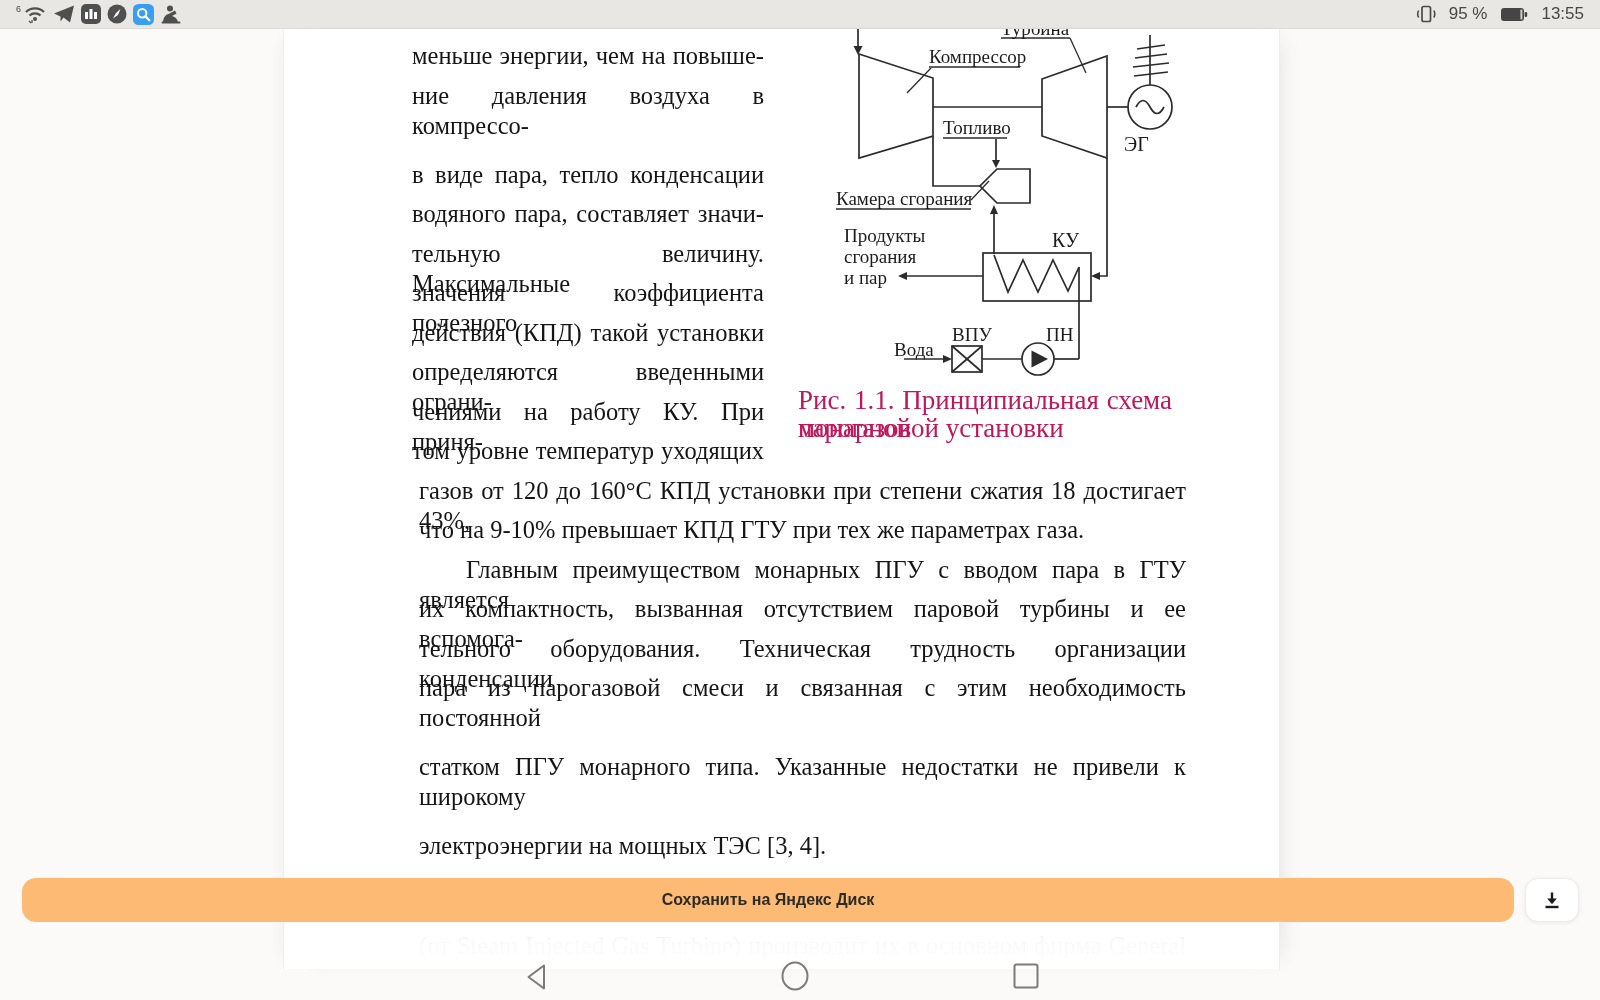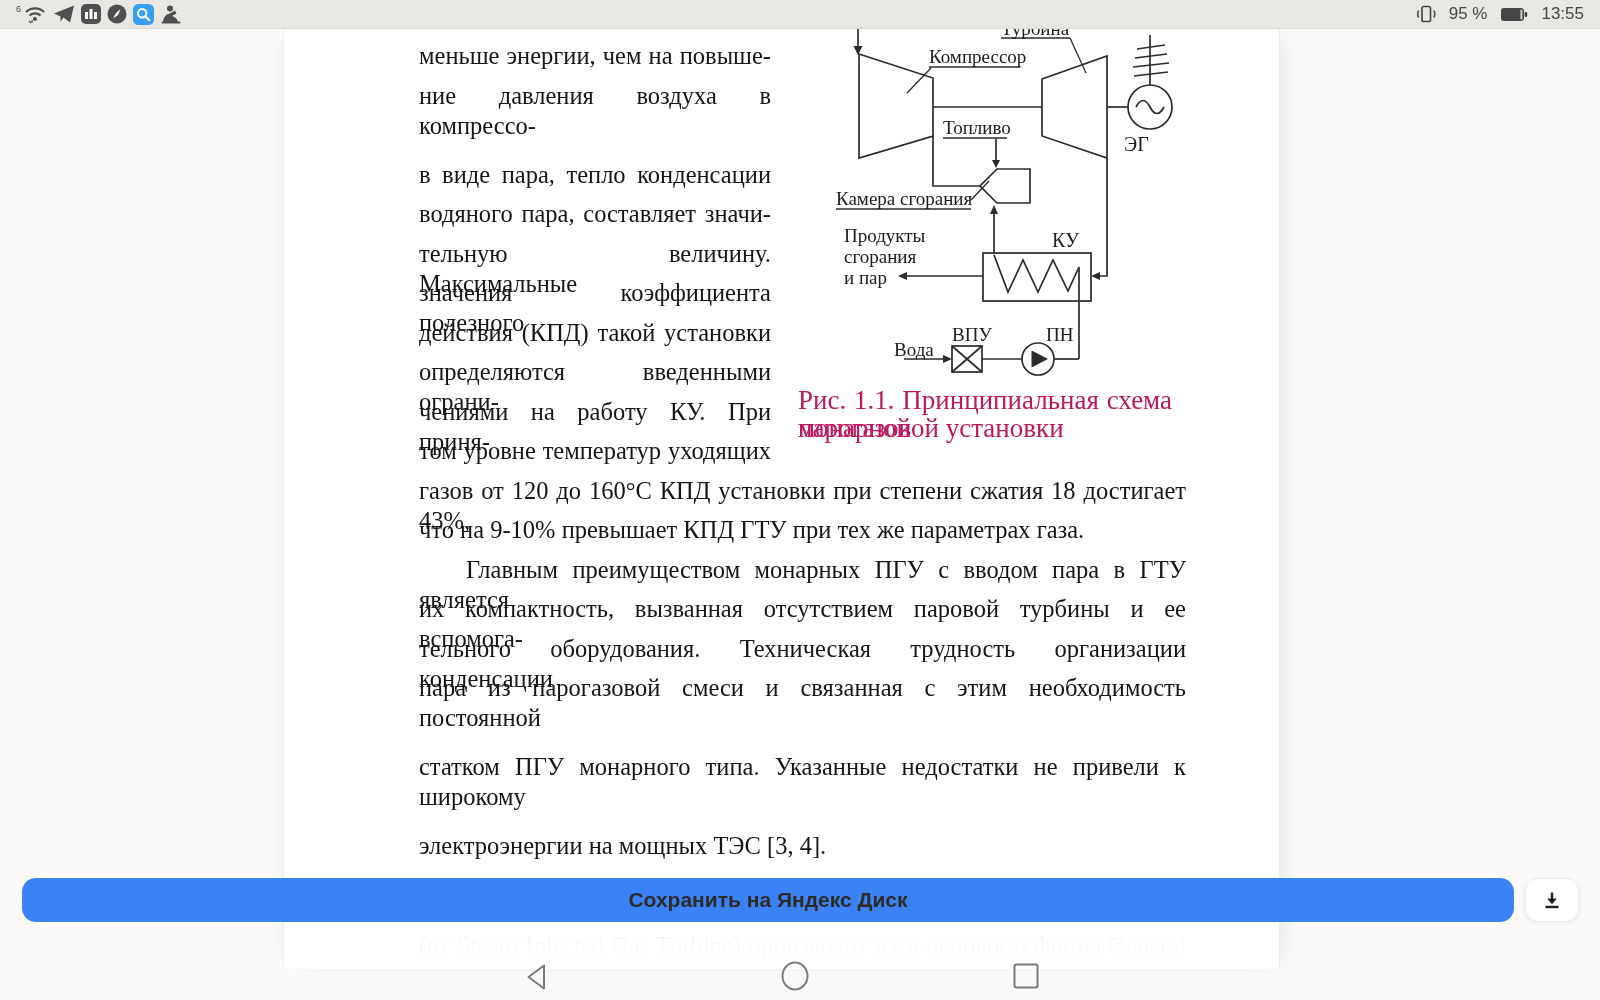--- a/index.html
+++ b/index.html
@@ -25,42 +25,42 @@
     position:absolute;left:283px;top:0;width:995px;height:940px;
     background:#ffffff;overflow:hidden;
     border-left:1px solid #f0eeeb;border-right:1px solid #eceef0;
     box-shadow:14px 0 20px -14px rgba(70,80,95,.14), -10px 0 16px -12px rgba(70,80,95,.08);
   }
   .line{
     position:absolute;font-family:"Liberation Serif",serif;
     font-size:24.5px;line-height:30px;color:#151515;
     text-align:justify;text-align-last:justify;
   }
-  .cl{left:135px;width:352px;}
+  .cl{left:128px;width:352px;}
   .fl{left:135px;width:767px;}
   .end{text-align-last:left;}
   .ind{text-indent:47px;}
   .faded{opacity:.45;color:#5a5a5a;}
   .caption{
     position:absolute;left:514px;width:374px;
     font-family:"Liberation Serif",serif;font-size:27px;line-height:28px;color:#be185d;
   }
   .cap1{text-align:justify;text-align-last:justify;}
   .fade-out{
     position:absolute;left:0;top:852px;width:995px;height:88px;
     background:linear-gradient(to bottom, rgba(255,255,255,0) 0%, rgba(255,255,255,.92) 70%, #ffffff 100%);
     pointer-events:none;
   }
   .fig-svg{position:absolute;left:540px;top:0;}
   .fig-svg text{font-family:"Liberation Serif",serif;fill:#1c1c1c;}
   
   .save-btn{
     position:absolute;left:22px;top:878px;width:1492px;height:44px;
-    background:#3b82f6;border:none;border-radius:14px;
-    font-family:"Liberation Sans",sans-serif;font-size:21px;font-weight:600;color:#2d2b26;
+    background:#fdba74;border:none;border-radius:14px;
+    font-family:"Liberation Sans",sans-serif;font-size:16px;font-weight:600;color:#2d2b26;
     display:flex;align-items:center;justify-content:center;cursor:pointer;z-index:30;
   }
   .dl-btn{
     position:absolute;left:1525px;top:878px;width:54px;height:44px;
     background:#ffffff;border:1px solid #ececec;border-radius:13px;
     box-shadow:0 1px 4px rgba(0,0,0,.07);
     display:flex;align-items:center;justify-content:center;cursor:pointer;z-index:30;
     box-sizing:border-box;
   }
   

